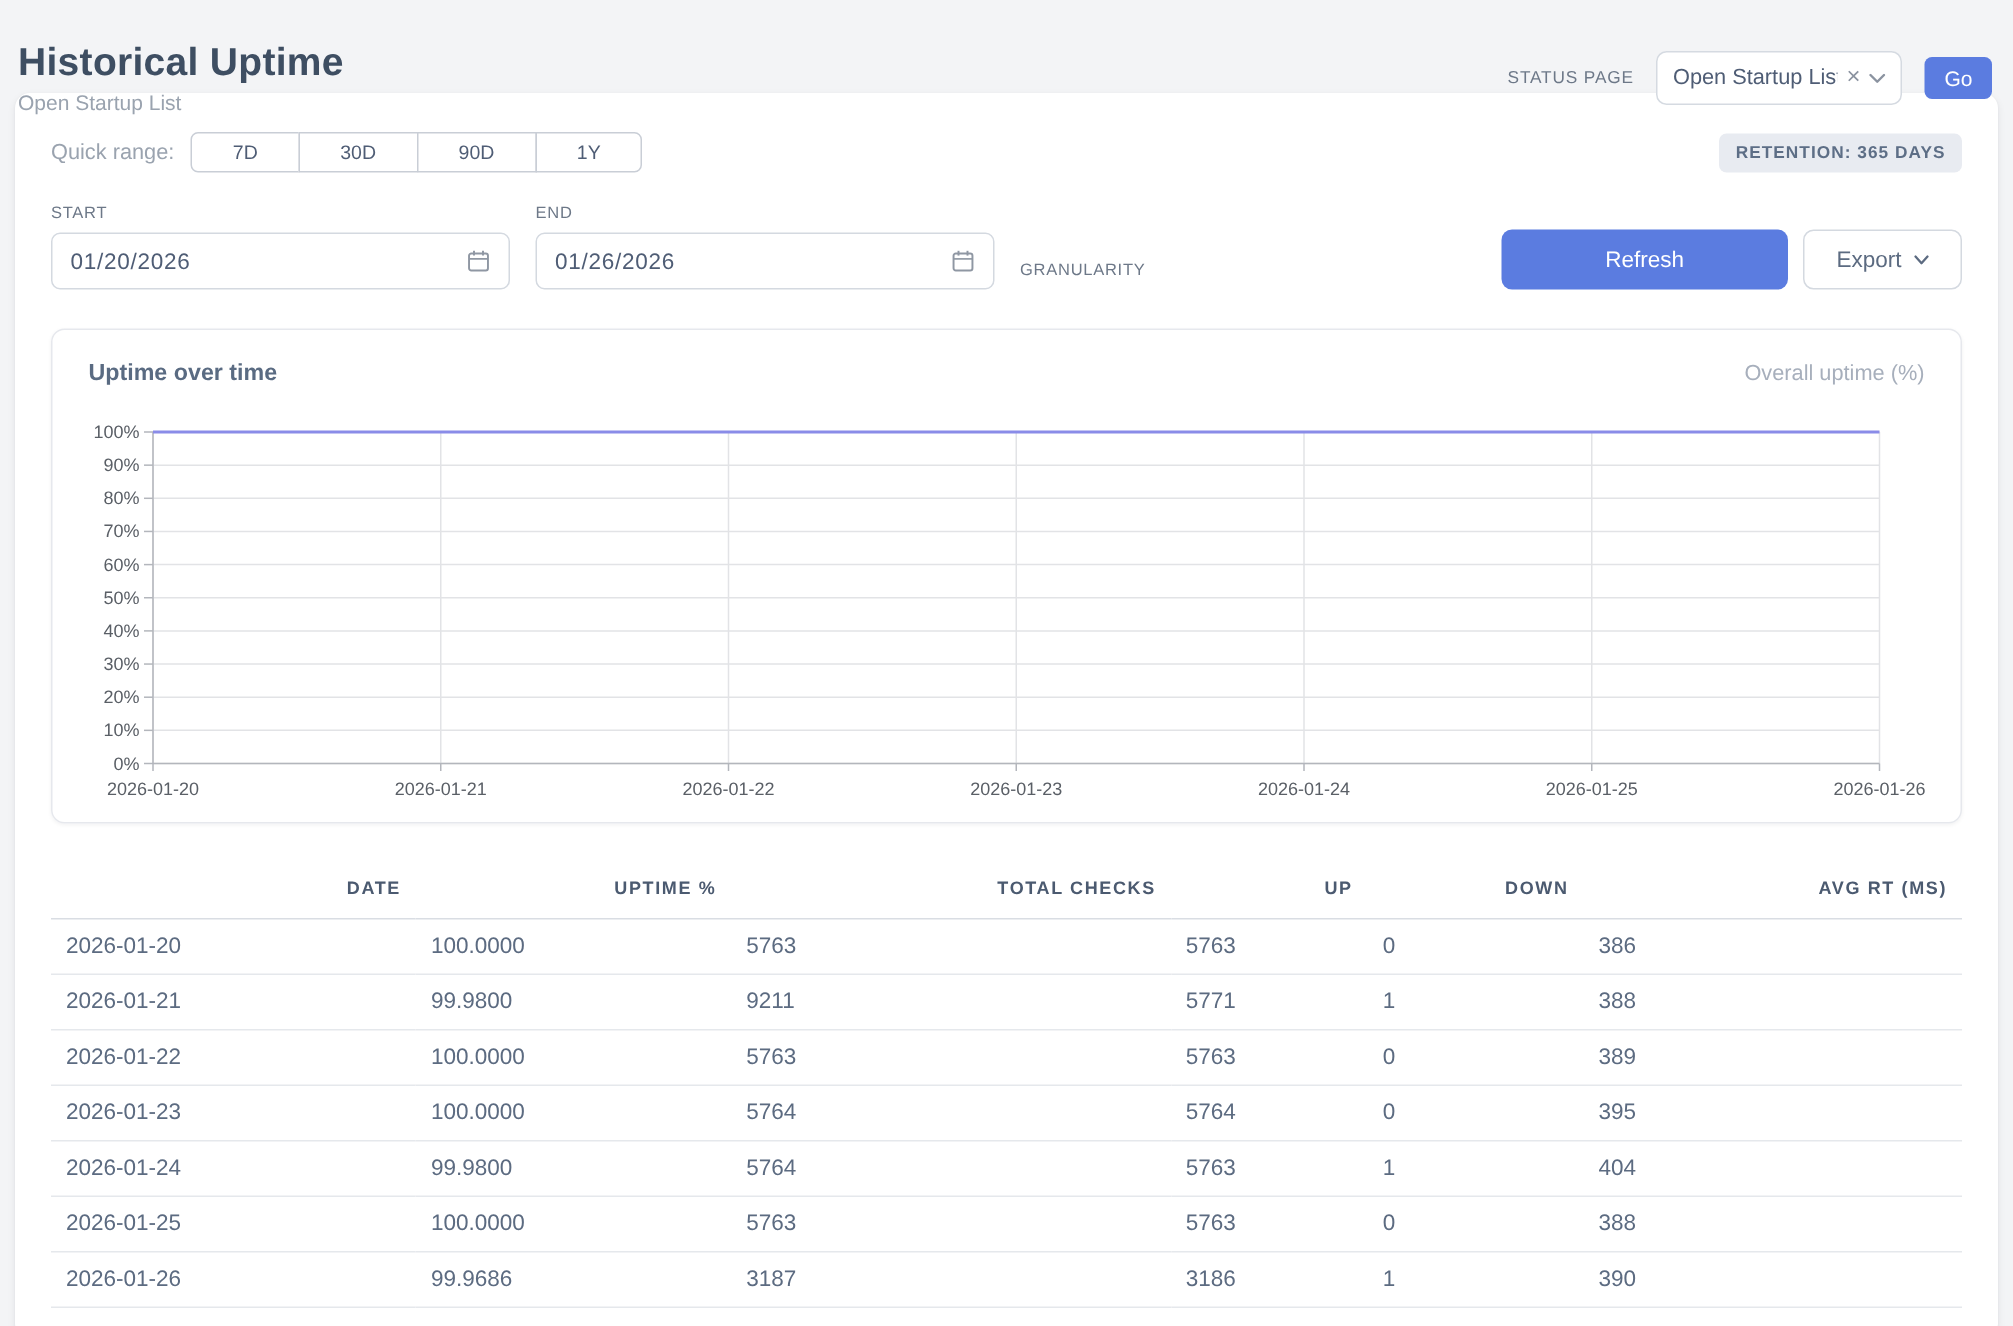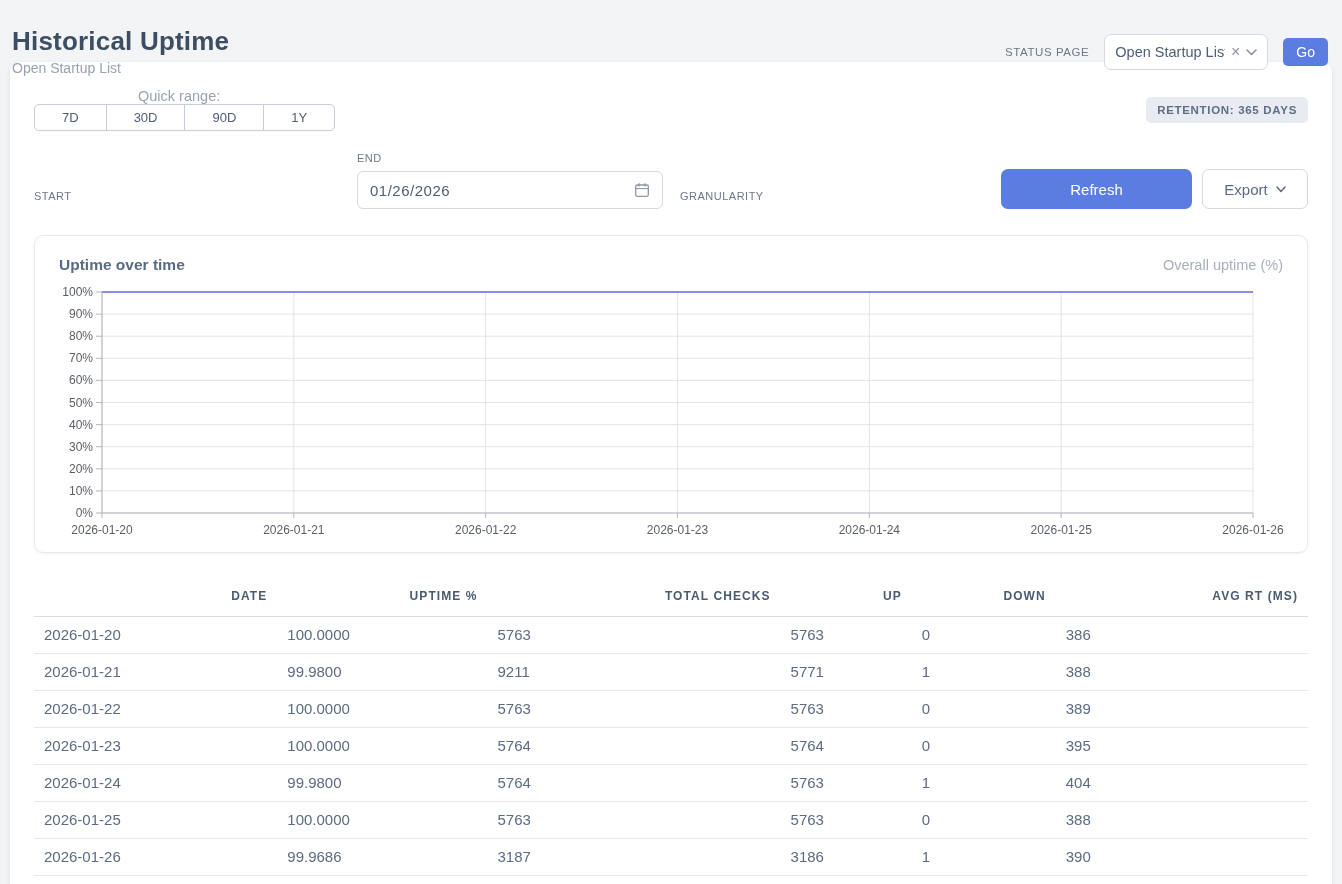--- a/index.html
+++ b/index.html
@@ -22,39 +22,39 @@
   .status-select .value { flex:1; white-space:nowrap; overflow:hidden; }
   .clear-x { color:#8b93a0; font-size:16px; line-height:1; cursor:pointer; }
   .chev { display:inline-block; }
   .go-btn { background:#5b7ce0; color:#fff; border:none; border-radius:5px; font-size:14px; height:28px; padding:0 13px; cursor:pointer; }
 
   
   .main-card { margin:0 10px; background:#fff; border-radius:10px; padding:26px 24px 20px;
     box-shadow:0 1px 2px rgba(16,24,40,.05), 0 2px 6px rgba(16,24,40,.07); min-height:802px; }
 
   .filters-row1 { display:flex; align-items:center; justify-content:space-between; }
-  .quick-group { display:flex; align-items:center;flex-direction:column; }
+  .quick-group { display:flex; align-items:center; }
   .quick-label { color:#9aa3af; font-size:14.5px; margin-right:11px; }
   .seg-btn { background:#fff; border:1px solid #c9ced6; color:#4f5d75; font-size:13px; font-weight:500; height:27px; padding:0 27px; margin-left:-1px; cursor:pointer; font-family:inherit; }
   .seg-btn:first-of-type { border-radius:5px 0 0 5px; margin-left:0; }
   .seg-btn:last-of-type { border-radius:0 5px 5px 0; }
   .retention-badge { background:#e8ebf1; color:#5d6e86; font-size:11.5px; font-weight:600; letter-spacing:.06em; padding:7px 11px; border-radius:5px; }
 
   .filters-row2 { display:flex; align-items:flex-end; margin-top:21px; }
   .field { width:306px; margin-right:17px; }
   .field.last-field { margin-right:15px; }
   .field-label { font-size:11px; color:#6d7888; letter-spacing:.045em; margin-bottom:7px; font-weight:500; }
   .input-box { height:38px; border:1px solid #d4d9e0; border-radius:6px; background:#fff; display:flex; align-items:center; justify-content:space-between; padding:0 12px; font-size:15px; color:#4f5d75; cursor:pointer; }
   .date-text { letter-spacing:.5px; }
   .refresh-btn { width:191px; height:40px; background:#5b7ce0; border:none; border-radius:7px; color:#fff; font-size:15px; margin-right:10px; cursor:pointer; font-family:inherit; }
   .export-btn { width:106px; height:40px; background:#fff; border:1px solid #d4d9e0; border-radius:7px; color:#5c6b81; font-size:15px; display:flex; align-items:center; justify-content:center; gap:8px; cursor:pointer; font-family:inherit; }
 
   
   .chart-card { margin-top:26px; border:1px solid #e6e8ed; border-radius:9px; padding:20px 24px 12px; box-shadow:0 1px 3px rgba(16,24,40,.06); }
-  .chart-header { display:flex; justify-content:space-between; align-items:baseline; margin-bottom:12px; }
+  .chart-header { display:flex; justify-content:space-between; align-items:baseline; margin-bottom:24px; }
   .chart-title { font-size:15.5px; font-weight:700; color:#5a6b82; }
   .chart-legend { font-size:14.5px; color:#a7afbc; }
   .chart-body svg { display:block; overflow:visible; }
 
   
   .data-table { width:100%; border-collapse:collapse; margin-top:26px; }
   .data-table th { text-align:right; font-size:12px; letter-spacing:.09em; color:#4b5a70; font-weight:700; padding:10px 10px 13px; border-bottom:1px solid #d9dde3; white-space:nowrap; }
   .data-table td { font-size:15px; color:#5c6b81; padding:9px 10px 10px; border-bottom:1px solid #e5e8ec; }
 
   .icon-svg { display:block; }
@@ -88,20 +88,31 @@
     <div class="quick-group">
       <span class="quick-label">Quick range:</span>
       <span id="quick-range-buttons"><button class="seg-btn">7D</button><button class="seg-btn">30D</button><button class="seg-btn">90D</button><button class="seg-btn">1Y</button></span>
     </div>
     <span class="retention-badge">RETENTION: 365 DAYS</span>
   </div>
 
   <div class="filters-row2">
     <div class="field">
       <div class="field-label">START</div>
+      <div class="input-box">
+        <span class="date-text">01/20/2026</span>
+        <span>
+          <svg class="icon-svg" width="16" height="16" viewBox="0 0 16 16">
+              <rect x="1.7" y="3" width="12.6" height="11.3" rx="1.5" fill="none" stroke="#8f97a3" stroke-width="1.3"></rect>
+              <line x1="5" y1="1.2" x2="5" y2="4.4" stroke="#8f97a3" stroke-width="1.3"></line>
+              <line x1="11" y1="1.2" x2="11" y2="4.4" stroke="#8f97a3" stroke-width="1.3"></line>
+              <line x1="1.7" y1="6.6" x2="14.3" y2="6.6" stroke="#8f97a3" stroke-width="1.1"></line>
+            </svg>
+        </span>
+      </div>
     </div>
     <div class="field">
       <div class="field-label">END</div>
       <div class="input-box">
         <span class="date-text">01/26/2026</span>
         <span>
           <svg class="icon-svg" width="16" height="16" viewBox="0 0 16 16">
               <rect x="1.7" y="3" width="12.6" height="11.3" rx="1.5" fill="none" stroke="#8f97a3" stroke-width="1.3"></rect>
               <line x1="5" y1="1.2" x2="5" y2="4.4" stroke="#8f97a3" stroke-width="1.3"></line>
               <line x1="11" y1="1.2" x2="11" y2="4.4" stroke="#8f97a3" stroke-width="1.3"></line>

